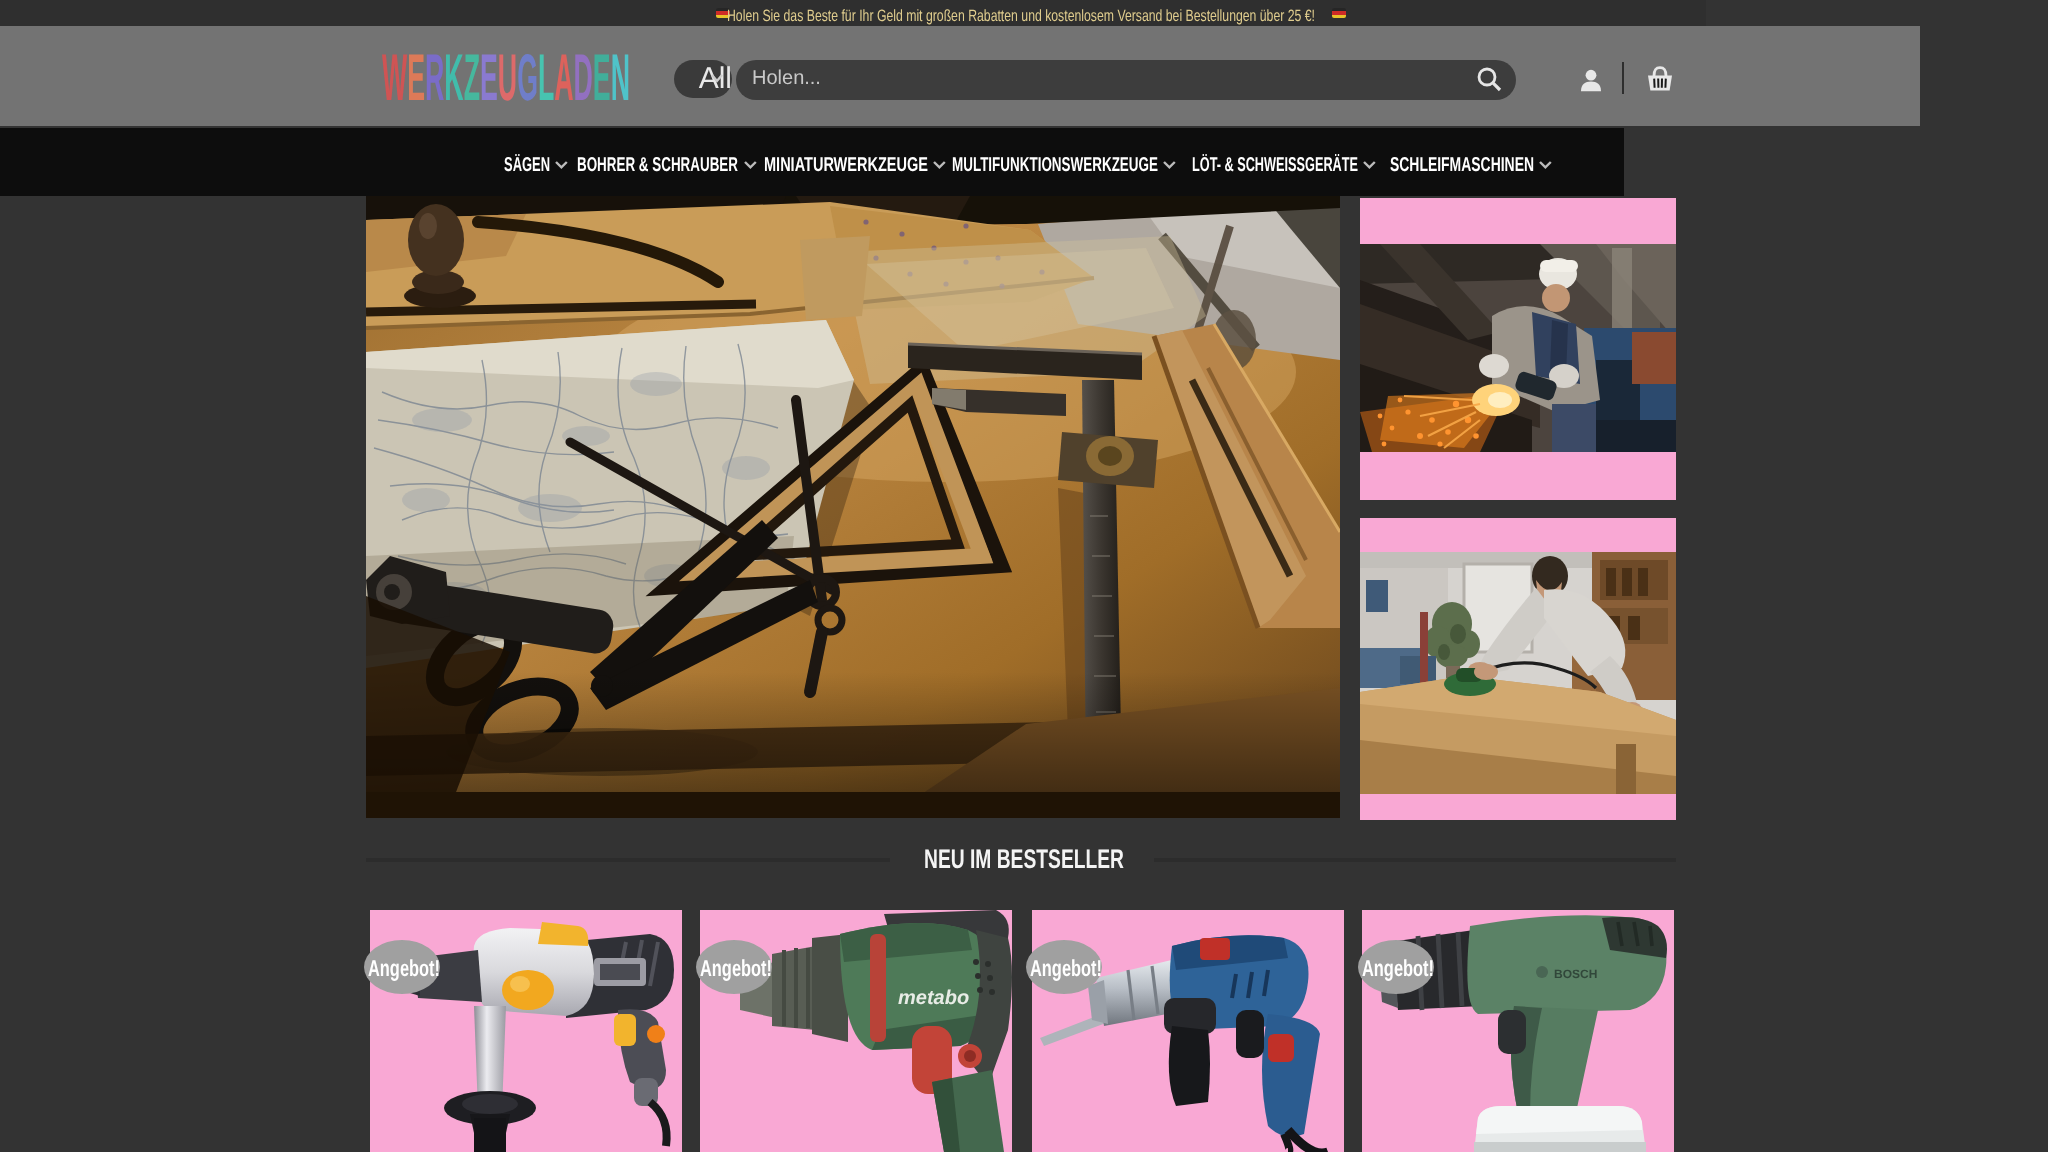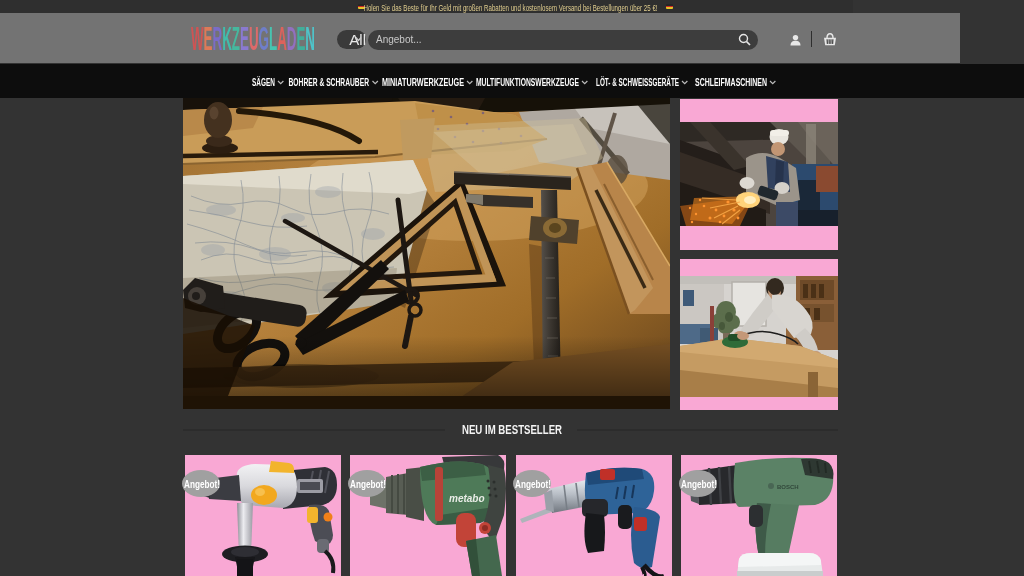--- a/index.html
+++ b/index.html
@@ -8,21 +8,21 @@
   .abs { position:absolute; }
   #page { position:relative; width:1024px; height:576px; }
 
   #topbar { position:absolute; left:0; top:0; width:853px; height:14px; background:#2f2f2f;
     text-align:center; }
   .flag { display:inline-block; width:9px; height:6px; vertical-align:-0.5px; margin:0 4px;
     background:linear-gradient(to bottom,#262626 0 33%,#cf2b27 33% 66%,#e8c32a 66% 100%); border-radius:1px;}
 
   #header { position:absolute; left:0; top:13px; width:960px; height:50px; background:#737373; }
 
-  #nav { position:absolute; left:0; top:64px; width:1024px; height:34px; background:#0d0d0d;text-decoration:underline; }
+  #nav { position:absolute; left:0; top:64px; width:812px; height:34px; background:#0d0d0d;text-decoration:underline; }
 
   .whitecard { position:absolute; background:#f9a8d4; }
   .hline { position:absolute; top:429px; height:2px; background:#2c2c2c; }
 </style>
 </head>
 <body>
 <div id="page">
   <div id="topbar">
     <div class="flag" style="position:absolute; left:354px; top:4px; width:7px; height:5px;"></div>
     <svg class="abs" style="left:0; top:0;" width="1024" height="14">
@@ -36,21 +36,21 @@
     <svg class="abs" style="left:191px; top:12px;" width="128" height="30" xmlns="http://www.w3.org/2000/svg">
       <text x="0" y="25" font-family="Liberation Sans" font-size="33" font-weight="bold" textLength="124" lengthAdjust="spacingAndGlyphs"><tspan fill="#cf5454">W</tspan><tspan fill="#dd7a58">E</tspan><tspan fill="#7a6cc8">R</tspan><tspan fill="#41bcab">K</tspan><tspan fill="#46b89e">Z</tspan><tspan fill="#8a7ad0">E</tspan><tspan fill="#dd6a6a">U</tspan><tspan fill="#6f7ec9">G</tspan><tspan fill="#47c4b0">L</tspan><tspan fill="#dd625c">A</tspan><tspan fill="#9270c0">D</tspan><tspan fill="#41ae9a">E</tspan><tspan fill="#4fc3c9">N</tspan></text>
     </svg>
 
     <div class="abs" style="left:337px; top:17px; width:29px; height:19px; border-radius:10px; background:#3a3a3a; color:#e8e8e8; font-size:15px; line-height:19px; text-align:right; padding-left:7px;">All</div>
     <svg class="abs" style="left:355px; top:24px;" width="7" height="5">
         <path d="M1 0.5 L3.5 3.5 L6 0.5" stroke="#cccccc" stroke-width="1.2" fill="none"></path>
       </svg>
 
     <div class="abs" style="left:368px; top:16.5px; width:390px; height:20px; border-radius:10px; background:#3d3d3d;">
-      <span style="position:absolute; left:8px; top:4px; color:#c9c9c9; font-size:10px;">Angebot...</span>
+      <span style="position:absolute; left:8px; top:4px; color:#c9c9c9; font-size:10px;">Holen...</span>
       <svg style="position:absolute; right:7px; top:3.5px;" width="13" height="13">
           <circle cx="5.5" cy="5.5" r="4" stroke="#e6e6e6" stroke-width="1.4" fill="none"></circle>
           <line x1="8.6" y1="8.6" x2="12" y2="12" stroke="#e6e6e6" stroke-width="1.6"></line>
         </svg>
     </div>
 
     <svg class="abs" style="left:790px; top:21px;" width="11" height="12">
         <circle cx="5.5" cy="3.6" r="2.7" fill="#e8e8e8"></circle>
         <path d="M0.5 11.6 C0.5 8.2 2.6 6.8 5.5 6.8 C8.4 6.8 10.5 8.2 10.5 11.6 Z" fill="#e8e8e8"></path>
       </svg>

